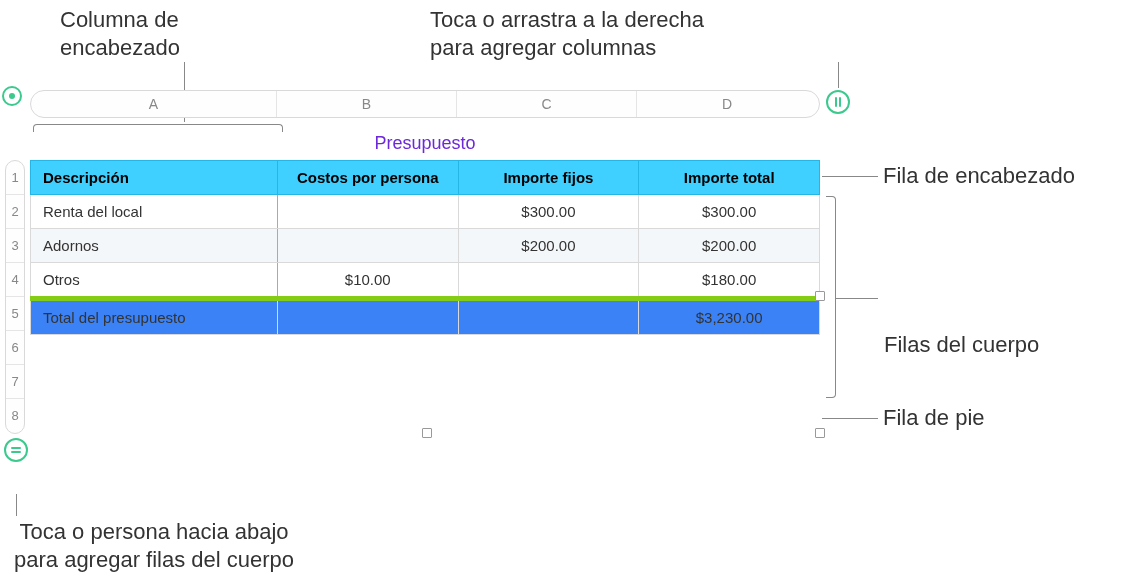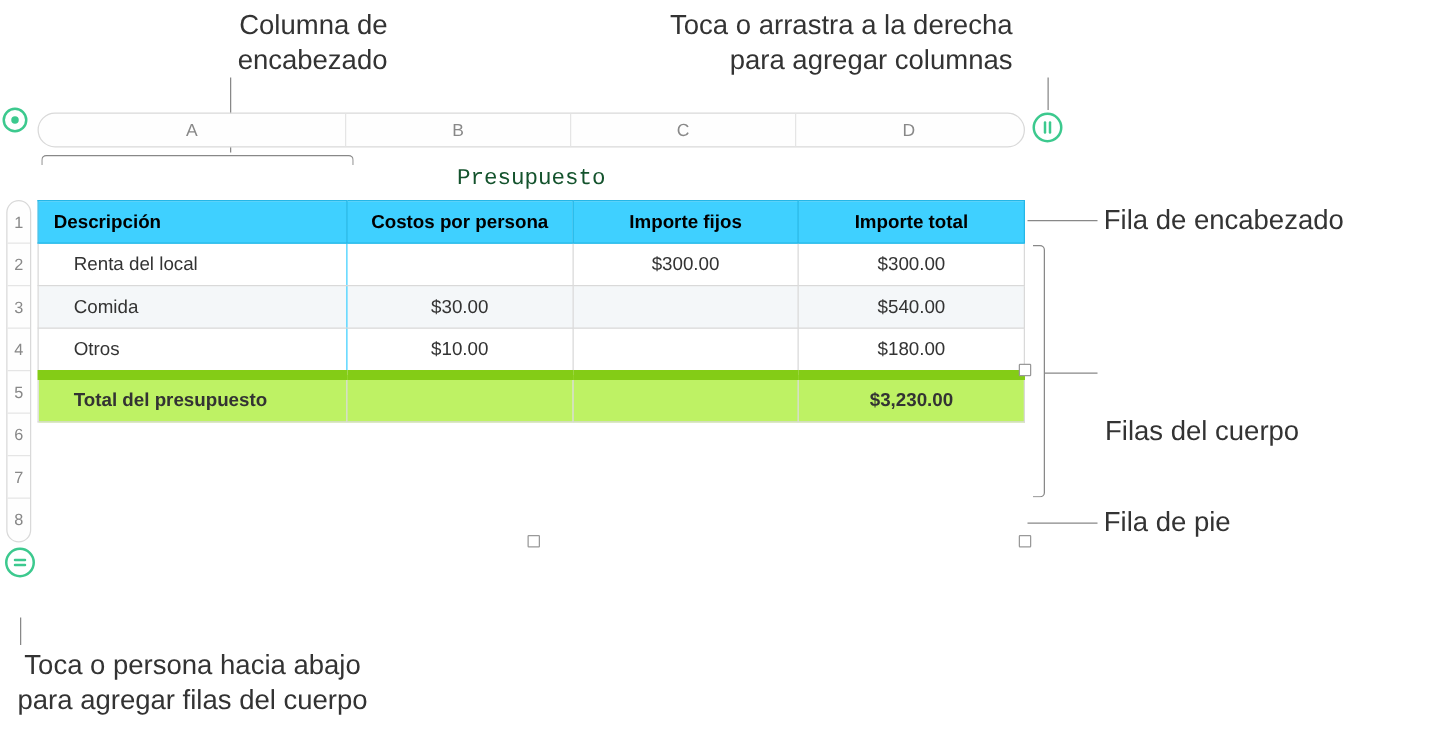--- a/index.html
+++ b/index.html
@@ -10,21 +10,21 @@
       height: 588px;
       position: relative;
       color: #333;
     }
     .callout {
       position: absolute;
       font-size: 22px;
       color: #333;
       line-height: 1.25;
     }
-    .callout.right { text-align: right; }
+    .callout.right { text-align: left; }
     .callout.left  { text-align: center; }
 
     .callout-line {
       position: absolute;
       background: #888;
     }
     .callout-line.v { width: 1px; }
     .callout-line.h { height: 1px; }
 
     .bracket {
@@ -126,24 +126,23 @@
     }
     .add-row-handle span{height:2px;width:10px;background:#3cc98e;border-radius:1px;}
 
     .table-title {
       position: absolute;
       left: 30px;
       top: 128px;
       width: 790px;
       text-align: center;
       font-size: 18px;
-      color: #14532d;
+      color: #6d28d9;
       height: 30px;
       line-height: 30px;
-      font-family: Liberation Mono, monospace;
     }
 
     table.budget {
       position: absolute;
       left: 30px;
       top: 160px;
       width: 790px;
       border-collapse: collapse;
       table-layout: fixed;
       font-size: 15px;
@@ -158,33 +157,33 @@
       color: #000;
       font-weight: 600;
       padding: 8px 12px;
       border: 1px solid #25b6e6;
       text-align: center;
       height: 34px;
     }
     table.budget th:first-child { text-align: left; }
 
     table.budget td {
-      padding: 8px 28px;
+      padding: 8px 12px;
       border: 1px solid #d9d9d9;
       height: 34px;
       text-align: center;
     }
     table.budget td:first-child { text-align: left; font-weight: 400; }
     table.budget tr.body:nth-child(even) td { background: #f4f7f9; }
     table.budget tr.body:nth-child(odd)  td { background: #ffffff; }
 
     table.budget tr.footer td {
-      background: #bef264;
-      font-weight: 700;
-      border-top: 8px solid #84cc16;
+      background: #3b82f6;
+      font-weight: 400;
+      border-top: 5px solid #84cc16;
     }
     table.budget tr.body td.colA{border-right:1px solid #3fd0ff;}
     table.budget tr.body:last-of-type td{border-bottom:1px solid #3fd0ff;}
 
     .sel-handle {
       position: absolute;
       width: 10px; height: 10px;
       background: #fff;
       border: 1px solid #999;
       border-radius: 1px;
@@ -264,24 +263,24 @@
     </tr>
   </thead>
   <tbody>
     <tr class="body">
       <td class="colA">Renta del local</td>
       <td></td>
       <td>$300.00</td>
       <td>$300.00</td>
     </tr>
     <tr class="body">
-      <td class="colA">Comida</td>
-      <td>$30.00</td>
-      <td></td>
-      <td>$540.00</td>
+      <td class="colA">Adornos</td>
+      <td></td>
+      <td>$200.00</td>
+      <td>$200.00</td>
     </tr>
     <tr class="body">
       <td class="colA">Otros</td>
       <td>$10.00</td>
       <td></td>
       <td>$180.00</td>
     </tr>
     <tr class="footer">
       <td>Total del presupuesto</td>
       <td></td>

